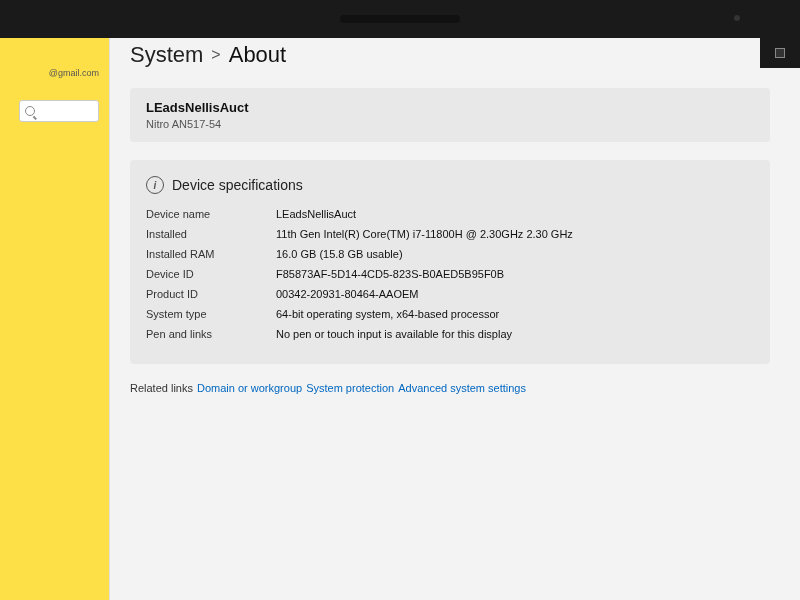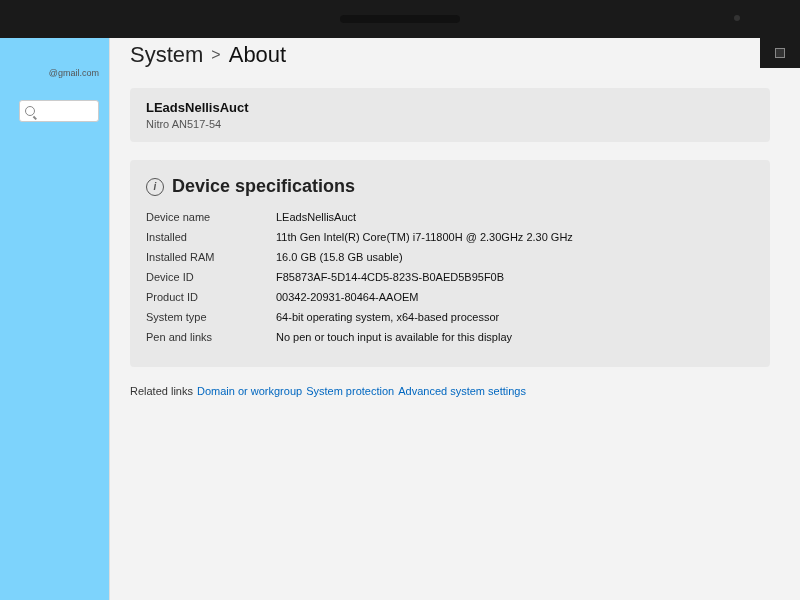--- a/index.html
+++ b/index.html
@@ -48,21 +48,21 @@
       left: 0;
       right: 0;
       bottom: 0;
       background: #f0f0f0;
       display: flex;
     }
 
     
     .sidebar {
       width: 110px;
-      background: #7dd3fc;
+      background: #fde047;
       border-right: 1px solid #ddd;
       padding-top: 30px;
       display: flex;
       flex-direction: column;
       align-items: flex-end;
       padding-right: 10px;
       gap: 20px;
     }
 
     .sidebar-email {
@@ -181,22 +181,22 @@
       align-items: center;
       justify-content: center;
       font-size: 10px;
       color: #555;
       font-style: italic;
       font-weight: 700;
       flex-shrink: 0;
     }
 
     .specs-title {
-      font-size: 18px;
-      font-weight: 700;
+      font-size: 14px;
+      font-weight: 400;
       color: #222;
     }
 
     
     .spec-row {
       display: flex;
       margin-bottom: 8px;
       align-items: flex-end;
     }
 

